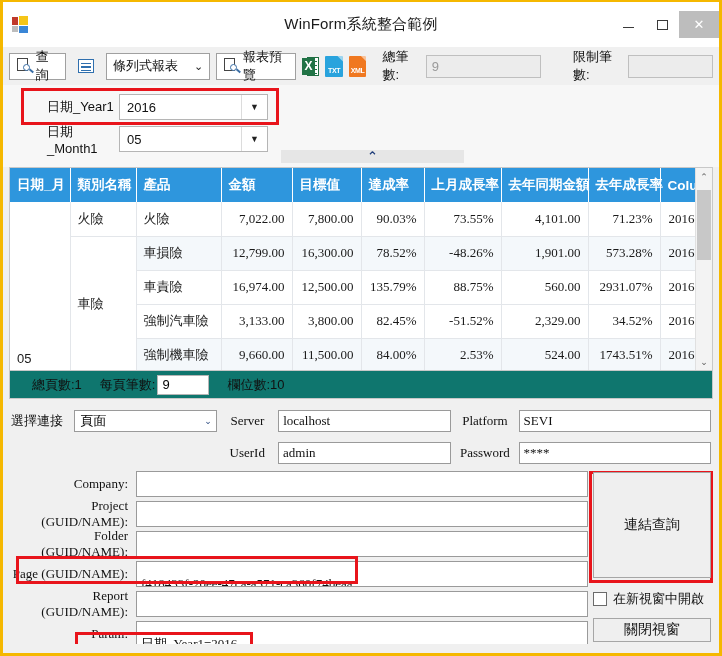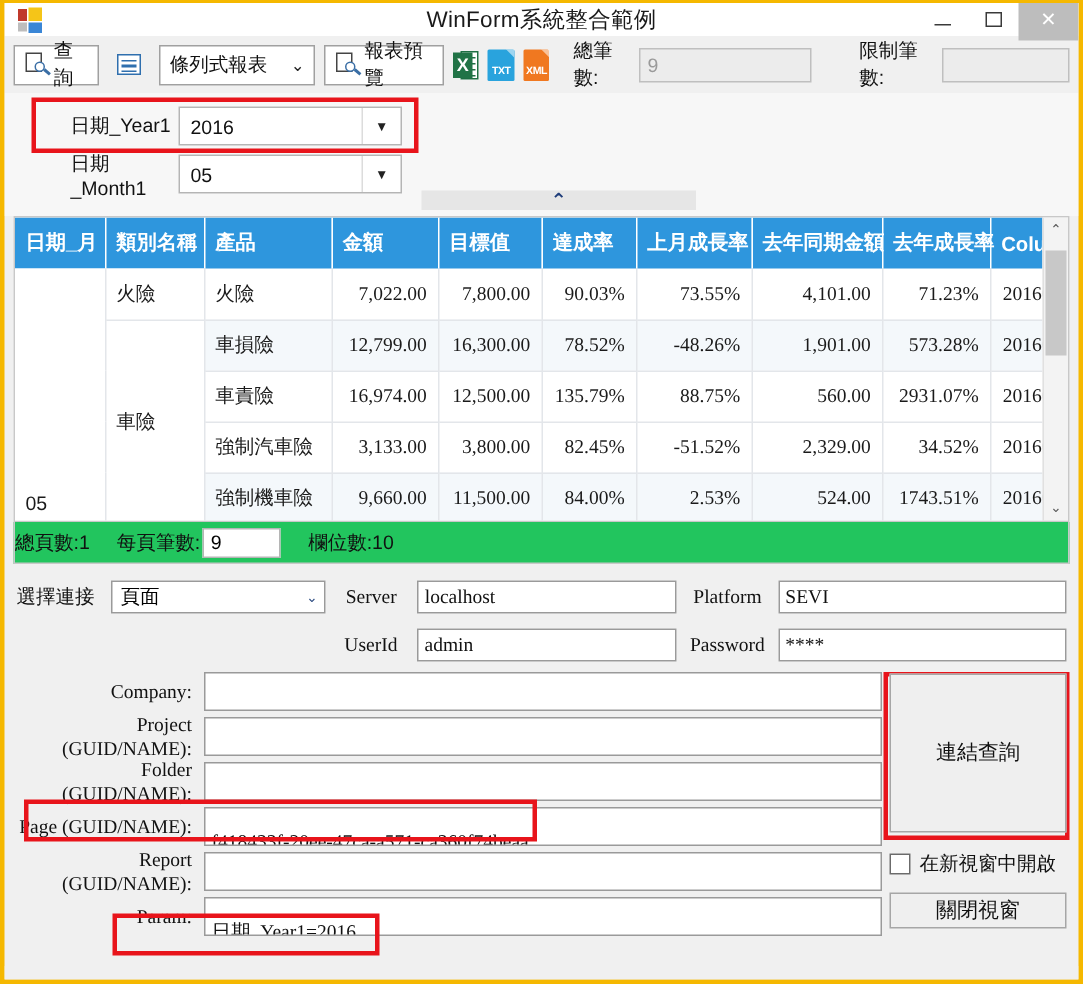--- a/index.html
+++ b/index.html
@@ -15,21 +15,21 @@
     width: 722px; height: 656px;
     background: #f0f0f0;
     border: 3px solid #f5b800;
     border-top-width: 2px;
     overflow: hidden;
   }
 
   
   .titlebar {
     position: relative;
-    height: 22px;
+    height: 45px;
     background: #ffffff;
     display: flex;
     align-items: center;
   }
   .app-icon {
     width: 17px; height: 17px;
     margin-left: 9px;
     position: relative;
     flex: 0 0 auto;
   }
@@ -214,25 +214,26 @@
   .vscroll .arrow.bot { position: absolute; bottom: 0; left:0; right:0; }
   .vscroll .thumb {
     position: absolute; left: 1px; right: 1px; top: 22px;
     height: 70px; background: #c8c8c8;
   }
 
   
   .pager {
     margin: 0 6px;
     height: 28px;
-    background: #22c55e;
+    background: #0f766e;
     border-left: 1px solid #c8c8c8;
     border-right: 1px solid #c8c8c8;
     border-bottom: 1px solid #c8c8c8;
     display: flex; align-items: center;
+    padding-left: 22px;
     font-size: 13px; color: #111;
     gap: 18px;
   }
   .pager .pill { display:flex; align-items:center; gap:2px; }
   .pager input.small {
     width: 52px; height: 20px;
     border: 1px solid #b5b5b5; background:#fff;
     font-size: 13px; padding: 0 4px;
     font-family: inherit;
   }

